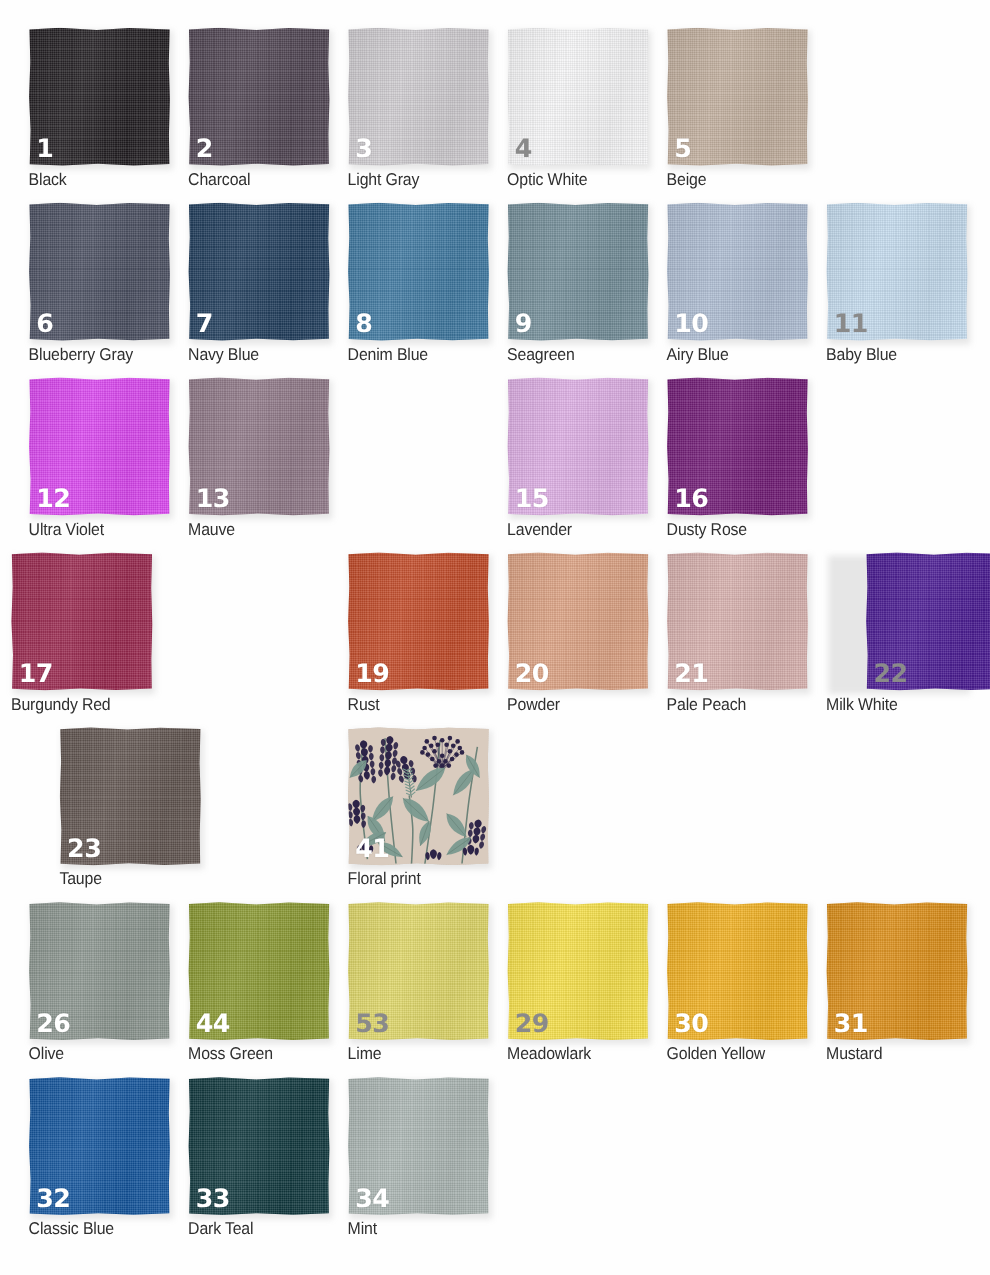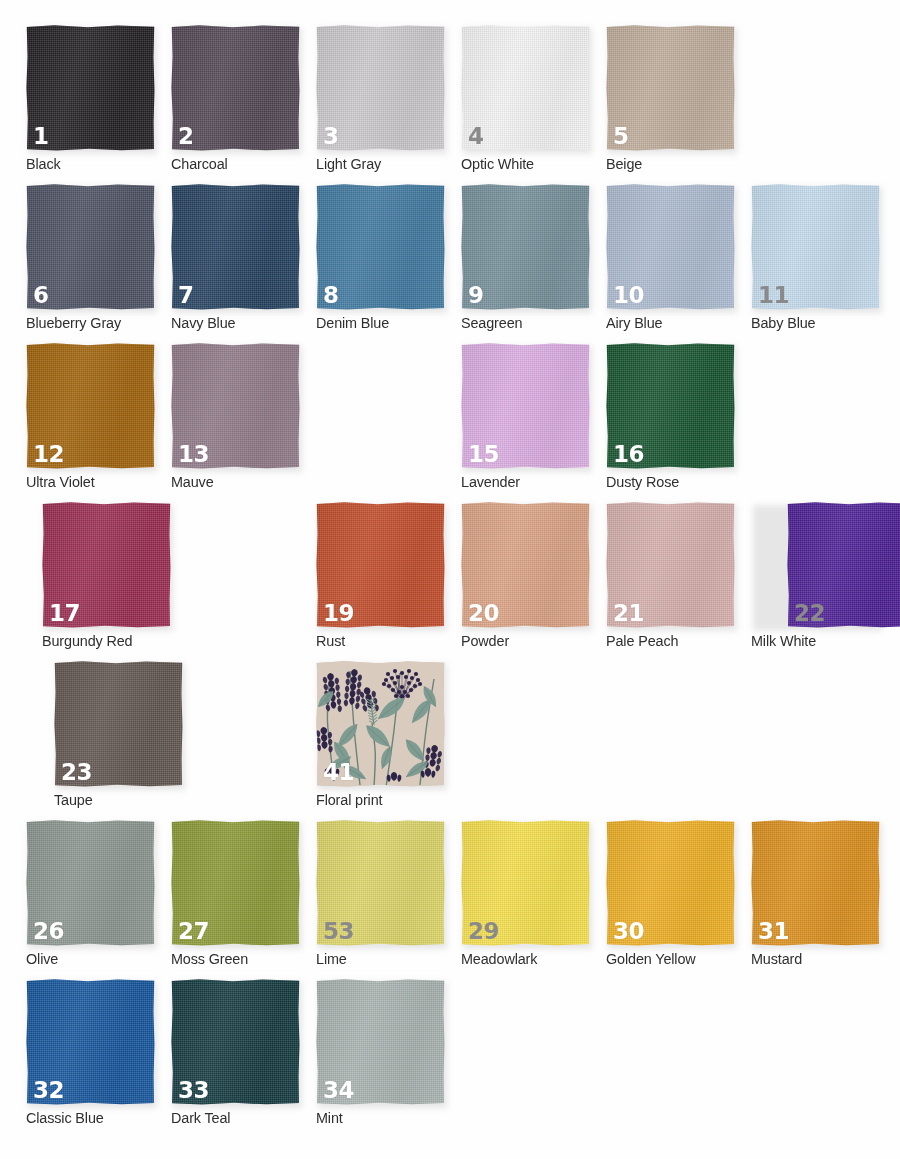--- a/index.html
+++ b/index.html
@@ -258,21 +258,21 @@
             <div class="chip-num dark">11</div>
           </div>
         </div>
         <div class="chip-label">Baby Blue</div>
       </div>
     </div>
     <div class="swatch-row" style="top: 343px;">
       <div class="swatch-cell" style="left: 26px;">
         <div class="chip-wrap">
           <div class="chip-shadow"></div>
-          <div class="chip chip-inner ragged" title="Ultra Violet" style="background: #a16207;">
+          <div class="chip chip-inner ragged" title="Ultra Violet" style="background: #d946ef;">
             <div class="shade"></div>
             <div class="chip-num">12</div>
           </div>
         </div>
         <div class="chip-label">Ultra Violet</div>
       </div>
       <div class="swatch-cell" style="left: 171px;">
         <div class="chip-wrap">
           <div class="chip-shadow"></div>
           <div class="chip chip-inner ragged" title="Mauve" style="background: rgb(144, 121, 136);">
@@ -288,30 +288,30 @@
           <div class="chip chip-inner ragged" title="Lavender" style="background: rgb(221, 174, 228);">
             <div class="shade"></div>
             <div class="chip-num">15</div>
           </div>
         </div>
         <div class="chip-label">Lavender</div>
       </div>
       <div class="swatch-cell" style="left: 606px;">
         <div class="chip-wrap">
           <div class="chip-shadow"></div>
-          <div class="chip chip-inner ragged" title="Dusty Rose" style="background: #14532d;">
+          <div class="chip chip-inner ragged" title="Dusty Rose" style="background: #701a75;">
             <div class="shade"></div>
             <div class="chip-num">16</div>
           </div>
         </div>
         <div class="chip-label">Dusty Rose</div>
       </div>
     </div>
     <div class="swatch-row" style="top: 502px;">
-      <div class="swatch-cell" style="left: 42px;">
+      <div class="swatch-cell" style="left: 10px;">
         <div class="chip-wrap">
           <div class="chip-shadow"></div>
           <div class="chip chip-inner ragged" title="Burgundy Red" style="background: rgb(155, 42, 80);">
             <div class="shade"></div>
             <div class="chip-num">17</div>
           </div>
         </div>
         <div class="chip-label">Burgundy Red</div>
       </div>
       <div class="swatch-cell" style="left: 316px;">
@@ -597,21 +597,21 @@
             <div class="chip-num">26</div>
           </div>
         </div>
         <div class="chip-label">Olive</div>
       </div>
       <div class="swatch-cell" style="left: 171px;">
         <div class="chip-wrap">
           <div class="chip-shadow"></div>
           <div class="chip chip-inner ragged" title="Moss Green" style="background: rgb(139, 154, 51);">
             <div class="shade"></div>
-            <div class="chip-num">27</div>
+            <div class="chip-num">44</div>
           </div>
         </div>
         <div class="chip-label">Moss Green</div>
       </div>
       <div class="swatch-cell" style="left: 316px;">
         <div class="chip-wrap">
           <div class="chip-shadow"></div>
           <div class="chip chip-inner ragged" title="Lime" style="background: rgb(223, 215, 104);">
             <div class="shade"></div>
             <div class="chip-num dark">53</div>

